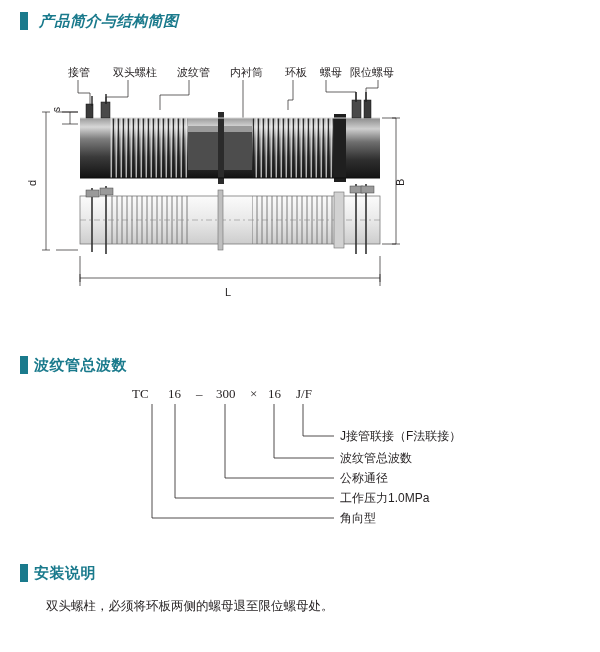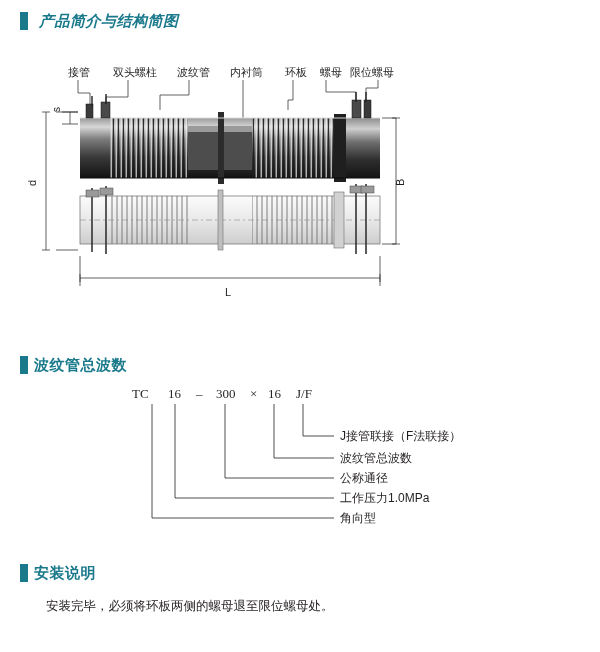--- a/index.html
+++ b/index.html
@@ -250,14 +250,14 @@
     <text class="codelbl" x="340" y="64">J接管联接（F法联接）</text>
     <text class="codelbl" x="340" y="86">波纹管总波数</text>
     <text class="codelbl" x="340" y="106">公称通径</text>
     <text class="codelbl" x="340" y="126">工作压力1.0MPa</text>
     <text class="codelbl" x="340" y="146">角向型</text>
   </g>
 </svg>
 </div>
 
 <div id="install">
-  <div>安装完毕，必须将环板两侧的螺母退至限位螺母处。</div>
+  <div>双头螺柱，必须将环板两侧的螺母退至限位螺母处。</div>
 </div>
 
 </body></html>

